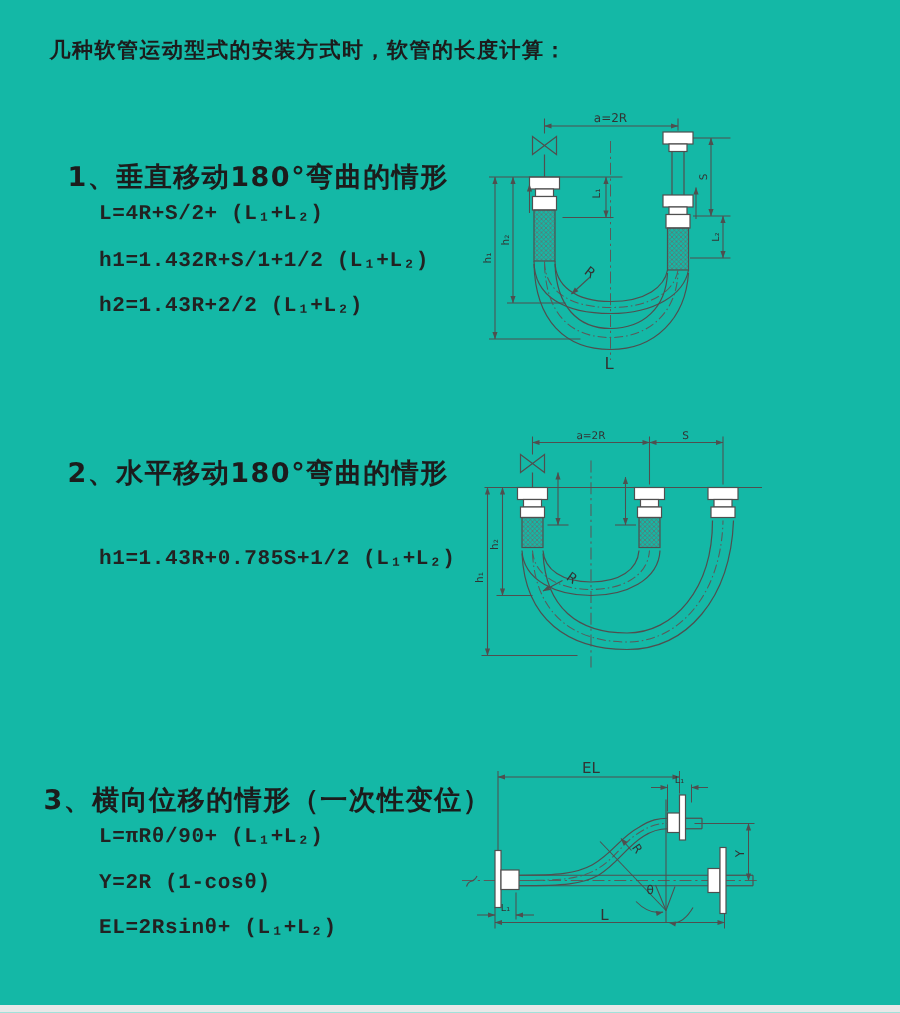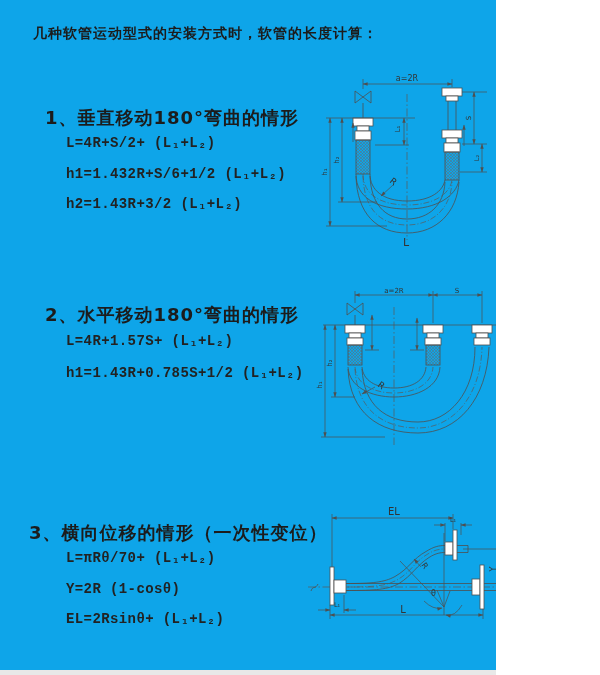--- a/index.html
+++ b/index.html
@@ -1,17 +1,17 @@
 <!DOCTYPE html>
 <html><head>
 <meta charset="utf-8">
 <style>
   html,body{margin:0;padding:0;background:#ffffff;}
   #page{
-    position:relative;width:496px;height:675px;background:#0ea5e9;
+    position:relative;width:600px;height:675px;background:#14b8a6;
     font-family:"DejaVu Sans","Liberation Sans",sans-serif;color:#1c1c1c;overflow:hidden;
   }
   .title{position:absolute;left:33px;top:25px;font-size:14px;font-weight:bold;letter-spacing:1px;white-space:nowrap;}
   .sec-heading{position:absolute;font-size:18px;font-weight:bold;letter-spacing:1px;white-space:nowrap;}
   .formula{position:absolute;font-size:14px;font-weight:600;letter-spacing:0.4px;white-space:nowrap;color:#222;font-family:Liberation Mono, monospace;}
   .diagram{position:absolute;}
   .diagram svg{display:block;}
   .diagram text{fill:#333;font-family:"DejaVu Sans","Liberation Sans",sans-serif;}
   .bottom-edge{position:absolute;left:0;top:670px;width:600px;height:5px;background:#e8e8e8;}
   
@@ -23,29 +23,28 @@
 </style>
 </head>
 <body>
 
 <div id="page">
 
   <div class="title">几种软管运动型式的安装方式时，软管的长度计算：</div>
 
   <div class="sec-heading" style="left:45px;top:106px;">1、垂直移动180°弯曲的情形</div>
   <div class="formula" style="left:66px;top:135px;">L=4R+S/2+ (L₁+L₂)</div>
-  <div class="formula" style="left:66px;top:166px;">h1=1.432R+S/6+1/2 (L₁+L₂)</div>
-  <div class="formula" style="left:66px;top:196px;">h2=1.43R+3/2 (L₁+L₂)</div>
+  <div class="formula" style="left:66px;top:166px;">h1=1.432R+S/1+1/2 (L₁+L₂)</div>
+  <div class="formula" style="left:66px;top:196px;">h2=1.43R+2/2 (L₁+L₂)</div>
 
   <div class="sec-heading" style="left:45px;top:303px;">2、水平移动180°弯曲的情形</div>
-  <div class="formula" style="left:66px;top:333px;">L=4R+1.57S+ (L₁+L₂)</div>
   <div class="formula" style="left:66px;top:365px;">h1=1.43R+0.785S+1/2 (L₁+L₂)</div>
 
   <div class="sec-heading" style="left:29px;top:521px;">3、横向位移的情形（一次性变位）</div>
-  <div class="formula" style="left:66px;top:550px;">L=πRθ/70+ (L₁+L₂)</div>
+  <div class="formula" style="left:66px;top:550px;">L=πRθ/90+ (L₁+L₂)</div>
   <div class="formula" style="left:66px;top:581px;">Y=2R (1-cosθ)</div>
   <div class="formula" style="left:66px;top:611px;">EL=2Rsinθ+ (L₁+L₂)</div>
 
   <div class="diagram" style="left:313px;top:68px;">
     <svg width="285" height="195" viewBox="0 0 285 195">
       <defs>
         <marker id="ar1" viewBox="0 0 10 10" refX="9.5" refY="5" markerWidth="10" markerHeight="7" orient="auto-start-reverse">
           <path d="M0,1.5 L10,5 L0,8.5 z" fill="#4f4f4f"></path>
         </marker>
         <pattern id="hb1" patternUnits="userSpaceOnUse" width="3" height="3">

